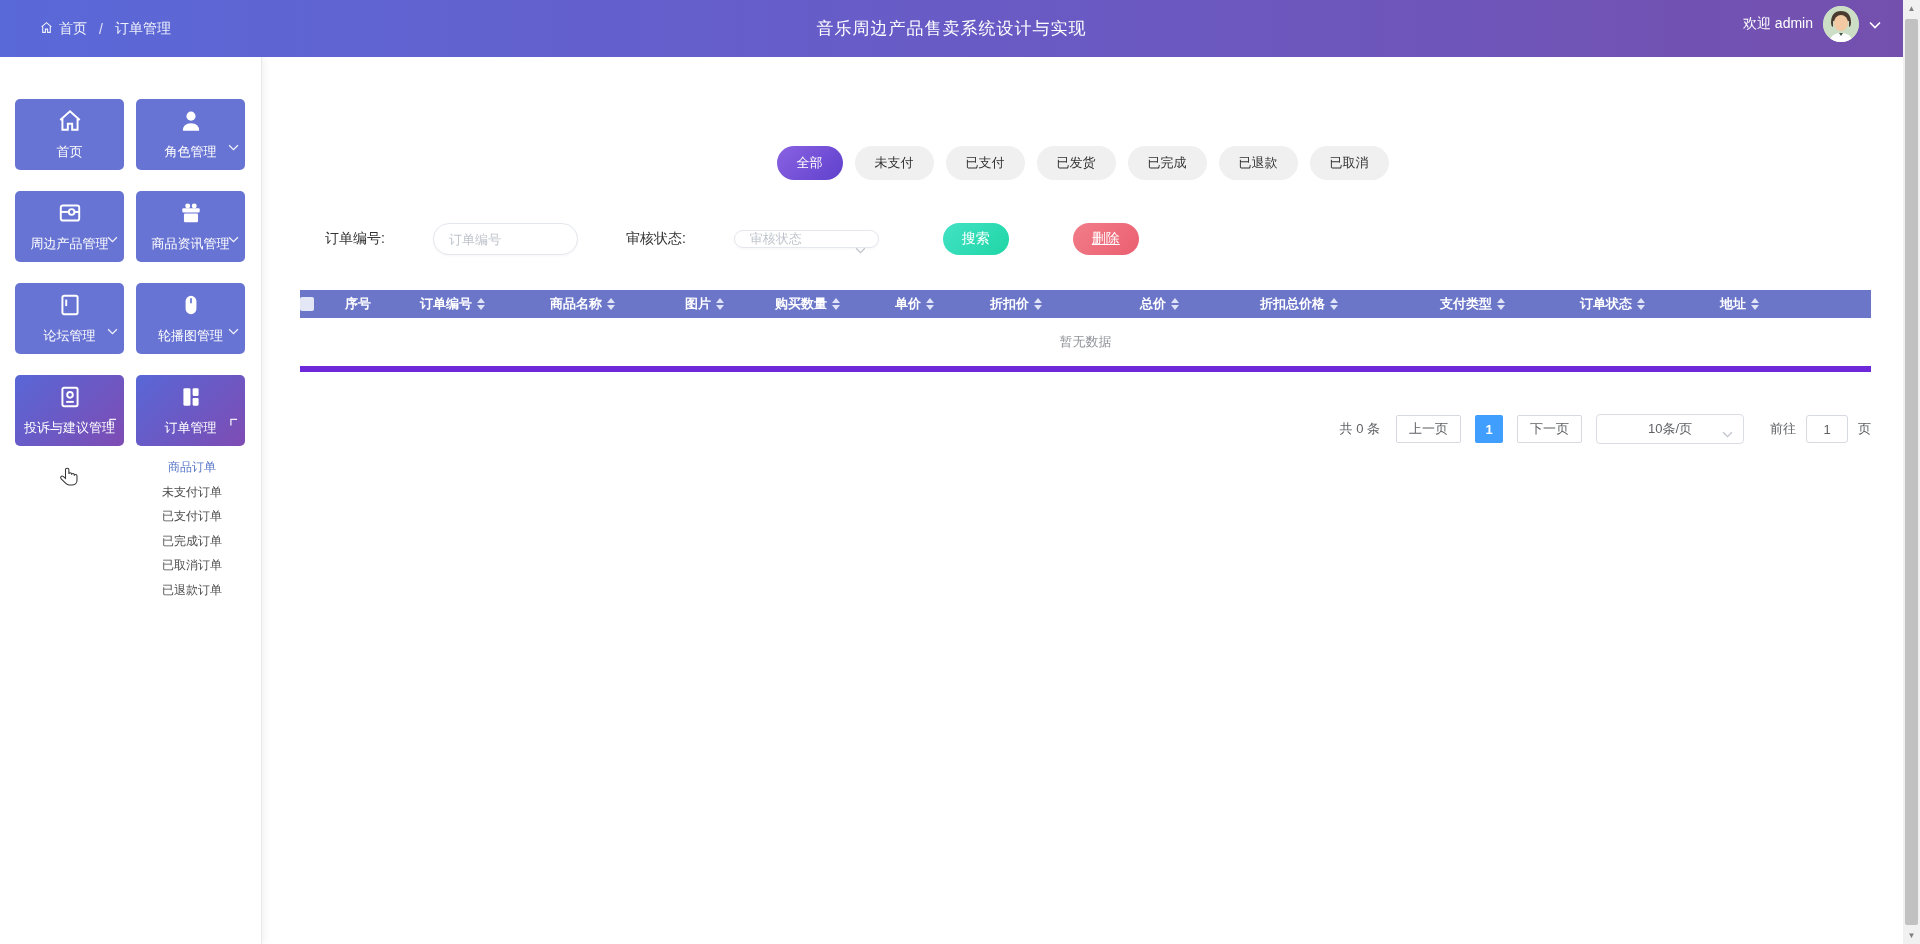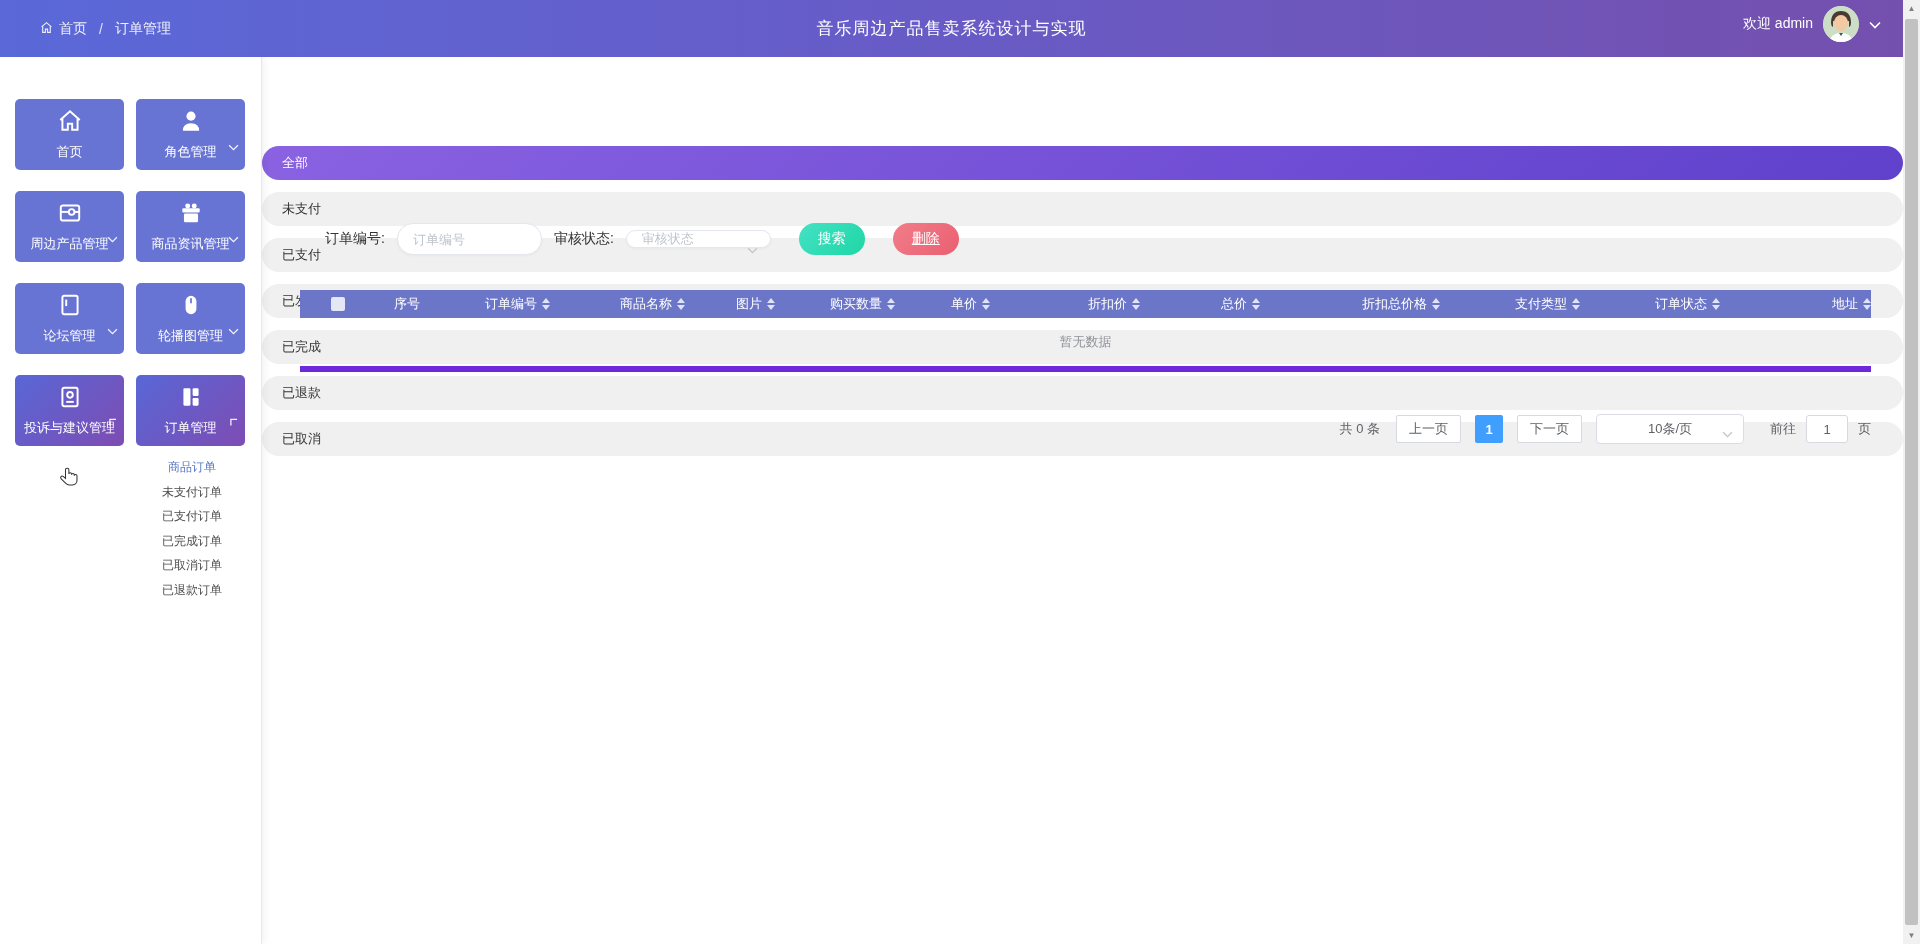--- a/index.html
+++ b/index.html
@@ -35,42 +35,42 @@
   .submenu { position:absolute; left:136px; top:398px; width:112px; height:153px; overflow:hidden; text-align:center; }
   .submenu-item { font-size:12px; color:#4d4d4d; line-height:24.5px; cursor:pointer; white-space:nowrap; }
   .submenu-item.active { color:#5575c5; }
 
   
   .cursor { position:absolute; left:58px; top:408px; width:24px; height:26px; z-index:50; pointer-events:none; }
 
   
   .main { position:absolute; left:262px; top:57px; width:1641px; height:887px; background:#fff; }
 
-  .tabs { position:absolute; top:89px; left:0; right:0; display:flex; justify-content:center; gap:12px;flex-direction:column; }
+  .tabs { position:absolute; top:89px; left:0; right:0; display:flex; justify-content:center; gap:12px; }
   .tab-pill { height:34px; border-radius:17px; background:#f0f0f0; color:#333; font-size:13px;
     display:flex; align-items:center; padding:0 20px; cursor:pointer; white-space:nowrap; }
   .tab-pill.active { background:linear-gradient(135deg,#8a62e2 0%,#5f41cc 100%); color:#fff; }
 
-  .search-row { position:absolute; top:166px; left:63px; display:flex; align-items:center; }
+  .search-row { position:absolute; top:166px; left:63px; display:flex; align-items:center;gap:36px; }
   .search-label { font-size:14px; color:#333; margin-right:12px; white-space:nowrap; }
   .pill-input { width:145px; height:32px; border:1px solid #e4e7ed; border-radius:16px; padding:0 15px;
     font-size:13px; color:#606266; outline:none; box-shadow:0 1px 3px rgba(0,0,0,.04); }
   .pill-input::placeholder { color:#bfc4cc; }
   .pill-select { width:145px; height:18px; border:1px solid #e4e7ed; border-radius:16px; padding:0 26px 0 15px;
     font-size:13px; color:#bfc4cc; display:flex; align-items:center; position:relative; cursor:pointer;
     box-shadow:0 1px 3px rgba(0,0,0,.04); background:#fff; }
   .pill-select .sel-chev { position:absolute; right:12px; top:11px; }
   .gap12 { margin-right:12px; } .gap28 { margin-right:28px; }
   .btn { height:32px; width:66px; border:none; border-radius:16px; color:#fff; font-size:14px; cursor:pointer; }
   .btn-search { background:linear-gradient(135deg,#43e2c5 0%,#1fd6a5 100%); }
   .btn-delete { background:linear-gradient(135deg,#f27d8a 0%,#ea5f70 100%); margin-left:28px;text-decoration:underline; }
 
   .data-table { position:absolute; top:233px; left:38px; width:1571px; }
   .thead { display:flex; align-items:center; height:28px; background:#6b76c9; color:#fff; }
-  .th { display:flex; align-items:center; justify-content:flex-end; gap:5px; font-size:13px; font-weight:normal; white-space:nowrap; }
+  .th { display:flex; align-items:center; justify-content:flex-start; gap:5px; font-size:13px; font-weight:bold; white-space:nowrap; }
   .th-check { width:14px; height:14px; background:#e4e8f6; border-radius:2px; cursor:pointer; }
   .sort { display:inline-flex; flex-direction:column; gap:2px; cursor:pointer; }
   .tri-up { width:0; height:0; border-left:4px solid transparent; border-right:4px solid transparent; border-bottom:5px solid #dfe3f7; }
   .tri-down { width:0; height:0; border-left:4px solid transparent; border-right:4px solid transparent; border-top:5px solid #dfe3f7; }
   .empty-row { height:54px; display:flex; align-items:center; justify-content:center;
     font-size:13px; color:#909399; border-bottom:6px solid #6d28d9; }
 
   .pagination { position:absolute; top:357px; right:32px; display:flex; align-items:center; font-size:13px; color:#606266; }
   .pg-total { margin-right:16px; }
   .pg-btn { height:28px; padding:11px 12px; background:#fff; border:1px solid #d6d9e0; border-radius:2px;

